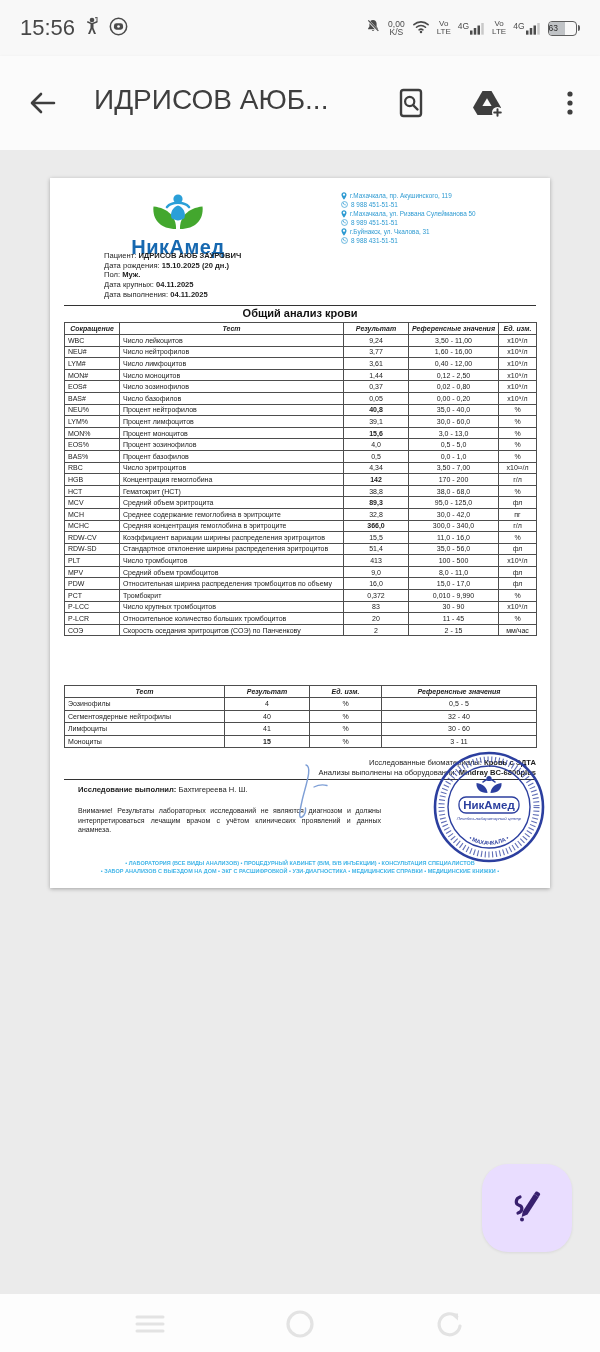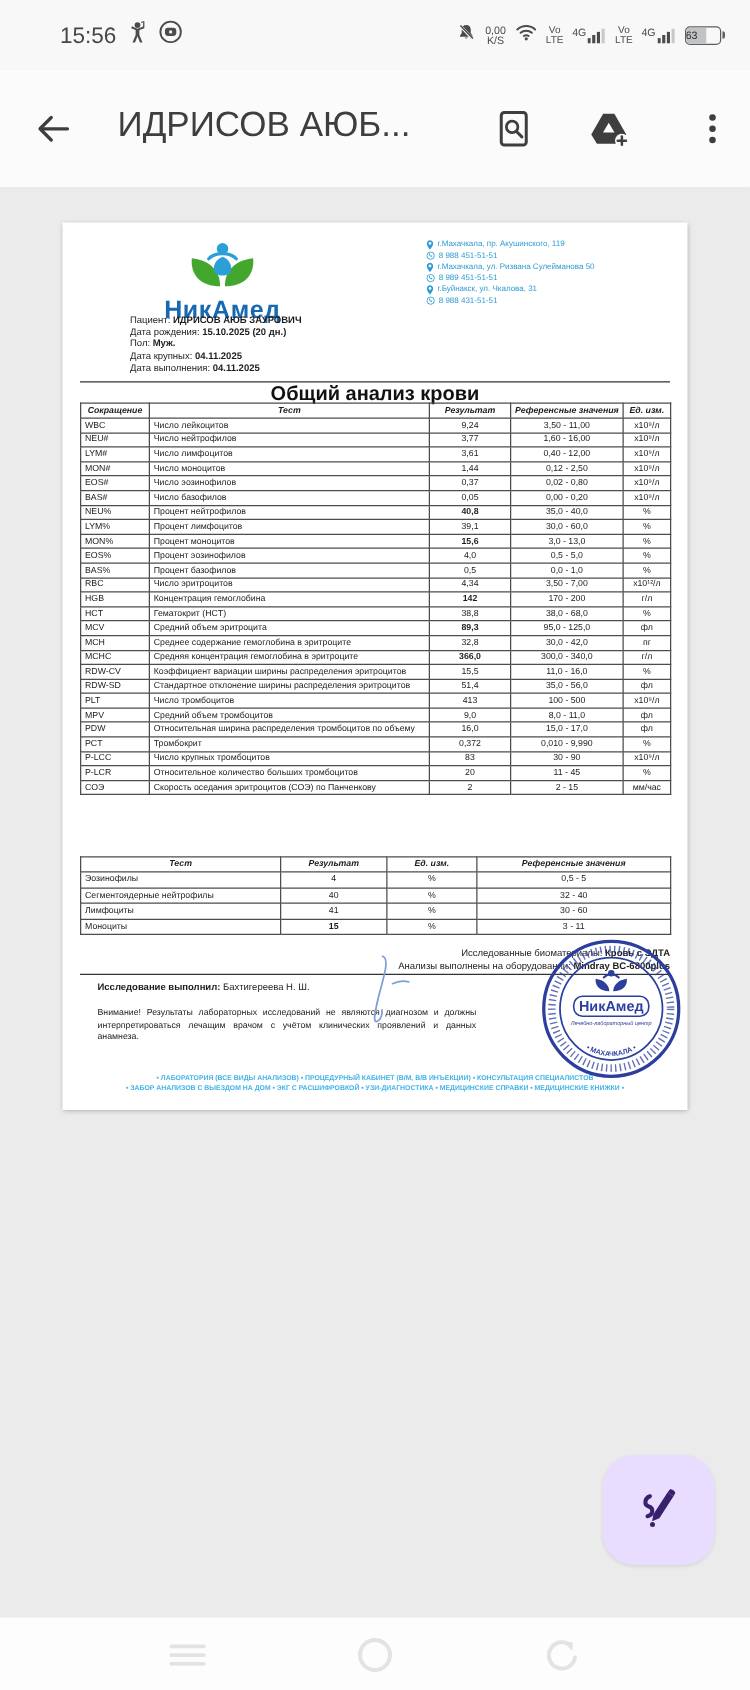--- a/index.html
+++ b/index.html
@@ -9,21 +9,21 @@
     font-family:"Liberation Sans", sans-serif; overflow:hidden;
   }
 
   
   .status-bar{
     position:absolute; top:0; left:0; width:600px; height:56px;
     background:#f8f8f8; display:flex; align-items:center;
     padding:0 20px; color:#4b4b4b;
   }
   .sb-left{ display:flex; align-items:center; gap:9px; }
-  .sb-time{ font-size:18px; color:#474747;margin-left:28px; }
+  .sb-time{ font-size:22px; color:#474747; }
   .sb-right{ margin-left:auto; display:flex; align-items:center; gap:7px; }
   .sb-stack{ display:flex; flex-direction:column; align-items:center; line-height:8px;justify-content:flex-end; }
   .sb-stack span{ font-size:8px; color:#4b4b4b; }
   .sb-speed span{ font-size:8.5px; }
   .sim-group{ display:flex; align-items:flex-end; gap:1px; }
   .sim-net{ font-size:8.5px; transform:translateY(-4px); }
   .battery{ position:relative; width:29px; height:15px; border:1.6px solid #5d5d5d;
     border-radius:4px; display:flex; align-items:center; justify-content:flex-start; overflow:hidden;}
   .battery .fill{ position:absolute; left:0; top:0; bottom:0; width:62%; background:#c0c3c6;}
   .battery .pct{ position:relative; font-size:8.5px; color:#2c2c2c; }
@@ -50,21 +50,21 @@
   .logo-name{ font-size:20px; font-weight:bold; color:#1668b0; letter-spacing:.5px; margin-top:1px;}
   .contacts{ position:absolute; left:291px; top:13px; width:202px; }
   .contact-line{ display:flex; align-items:flex-start; gap:3px; font-size:6.4px;
     line-height:9px; color:#2f9bd2; }
   .patient{ position:absolute; left:28px; top:73px; }
   .patient-line{ font-size:7.6px; line-height:9.7px; color:#1d1d1d;padding-left:26px; }
   .patient-line b{ font-weight:bold; }
 
   .rule1{ position:absolute; left:14px; top:127px; width:472px; border-top:1px solid #333; }
   .sec-title{ position:absolute; left:0; width:500px; text-align:center;
-    font-size:16px; font-weight:bold; color:#111; }
+    font-size:11px; font-weight:bold; color:#111; }
   .cbc-title{ top:129px; } .micro-title{ top:493px; }
 
   table{ border-collapse:collapse; table-layout:fixed; width:472px; }
   th,td{ border:1px solid #4d4d4d; font-size:7px; color:#1b1b1b;
     padding:0 3px; line-height:1; overflow:hidden; white-space:nowrap; }
   th{ font-weight:bold; font-style:italic; text-align:center; height:12px; }
   .cbc-table{ position:absolute; left:14px; top:144px; }
   .cbc-table td{ height:11.6px; }
   .micro-table{ position:absolute; left:14px; top:507px; }
   .micro-table td{ height:12.6px; }

